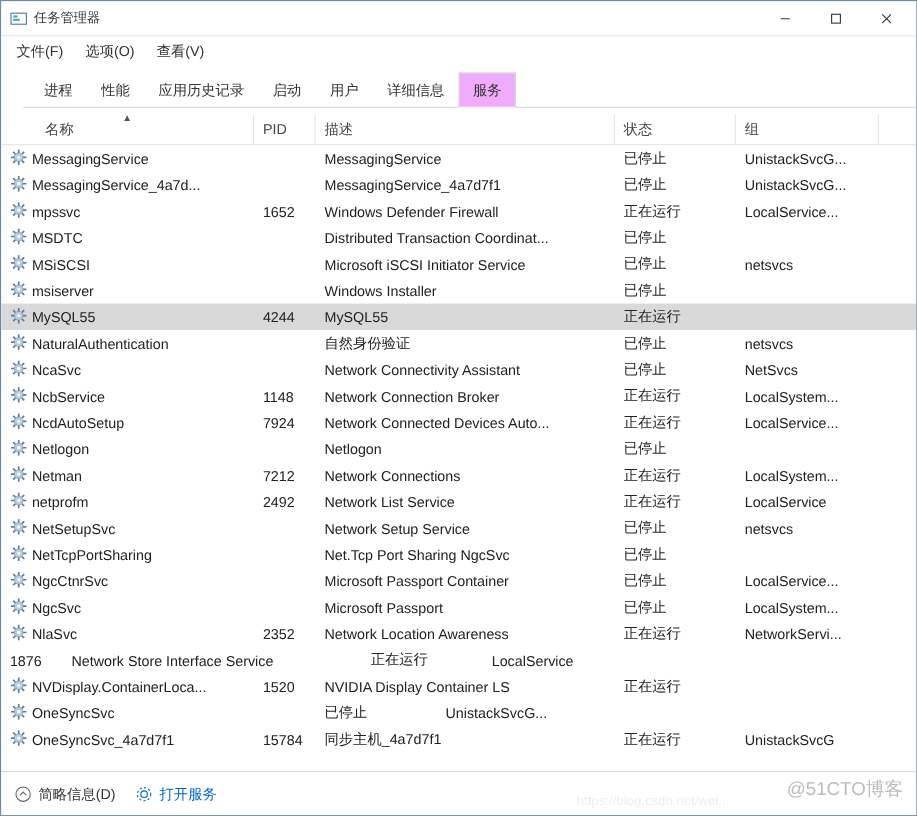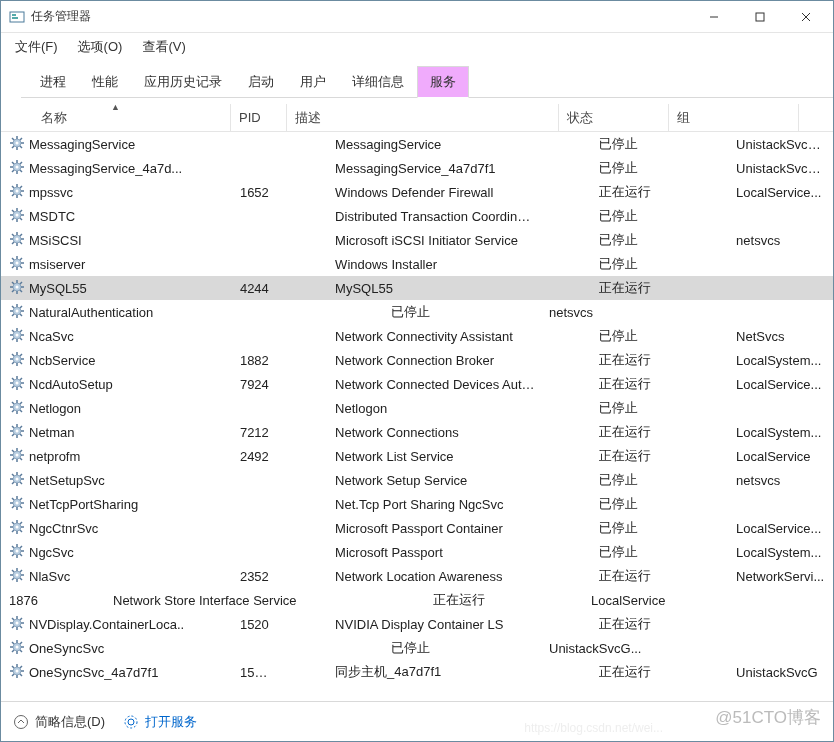--- a/index.html
+++ b/index.html
@@ -20,21 +20,21 @@
     .table-wrap { flex: 1; overflow: hidden; position: relative; }
     .header-row { display: flex; border-bottom: 1px solid #e5e5e5; font-size: 13px; color: #444; height: 28px; align-items: center; }
     .header-cell { padding: 0 8px; border-right: 1px solid #e5e5e5; height: 100%; display: flex; align-items: center; position: relative; white-space: nowrap; overflow: hidden; }
     .col-name { width: 230px; padding-left: 40px; }
     .col-pid { width: 56px; }
     .col-desc { width: 272px; }
     .col-status { width: 110px; }
     .col-group { width: 130px; }
     .sort-arrow { position: absolute; right: 50%; transform: translateX(50%); top: -2px; font-size: 9px; color: #555; }
     .rows { overflow-y: scroll; height: calc(100% - 28px); }
-    .row { display: flex; height: 24px; align-items: center; font-size: 13px; color: #222; gap: 48px; }
+    .row { display: flex; height: 24px; align-items: center; font-size: 13px; color: #222; }
     .row.selected { background: #d9d9d9; }
     .cell { padding: 0 8px; white-space: nowrap; overflow: hidden; text-overflow: ellipsis; }
     .svc-icon { width: 16px; height: 16px; margin-right: 4px; flex-shrink: 0; }
     .name-cell { display: flex; align-items: center; }
     .footer { height: 40px; border-top: 1px solid #d9d9d9; display: flex; align-items: center; padding: 0 12px; gap: 18px; font-size: 13px; position: relative; }
     .footer-left { display: flex; align-items: center; gap: 6px; color: #333; }
     .open-svc { display: flex; align-items: center; gap: 6px; color: #0066cc; }
     .watermark { position: absolute; right: 12px; bottom: 12px; font-size: 17px; color: #bbb; }
     .watermark2 { position: absolute; right: 170px; bottom: 6px; font-size: 12px; color: #eee; }
     .rows::-webkit-scrollbar { width: 17px; }
@@ -277,20 +277,21 @@
                     <line x1="12" y1="8" x2="15" y2="8"></line>
                     <line x1="3" y1="3" x2="5" y2="5"></line>
                     <line x1="11" y1="11" x2="13" y2="13"></line>
                     <line x1="13" y1="3" x2="11" y2="5"></line>
                     <line x1="5" y1="11" x2="3" y2="13"></line>
                   </g>
                 </svg></span>
               <span>NaturalAuthentication</span>
             </div>
             <div class="cell col-pid"></div>
+            <div class="cell col-desc">自然身份验证</div>
             <div class="cell col-status">已停止</div>
             <div class="cell col-group">netsvcs</div>
           </div>
           <div class="row">
             <div class="cell col-name name-cell">
               <span><svg class="svc-icon" viewBox="0 0 16 16">
                   <circle cx="8" cy="8" r="4" fill="#b7cde0" stroke="#5a7a9a" stroke-width="0.5"></circle>
                   <circle cx="8" cy="8" r="1.5" fill="#fff"></circle>
                   <g stroke="#5a7a9a" stroke-width="1.5">
                     <line x1="8" y1="1" x2="8" y2="4"></line>
@@ -321,21 +322,21 @@
                     <line x1="1" y1="8" x2="4" y2="8"></line>
                     <line x1="12" y1="8" x2="15" y2="8"></line>
                     <line x1="3" y1="3" x2="5" y2="5"></line>
                     <line x1="11" y1="11" x2="13" y2="13"></line>
                     <line x1="13" y1="3" x2="11" y2="5"></line>
                     <line x1="5" y1="11" x2="3" y2="13"></line>
                   </g>
                 </svg></span>
               <span>NcbService</span>
             </div>
-            <div class="cell col-pid">1882</div>
+            <div class="cell col-pid">1148</div>
             <div class="cell col-desc">Network Connection Broker</div>
             <div class="cell col-status">正在运行</div>
             <div class="cell col-group">LocalSystem...</div>
           </div>
           <div class="row">
             <div class="cell col-name name-cell">
               <span><svg class="svc-icon" viewBox="0 0 16 16">
                   <circle cx="8" cy="8" r="4" fill="#b7cde0" stroke="#5a7a9a" stroke-width="0.5"></circle>
                   <circle cx="8" cy="8" r="1.5" fill="#fff"></circle>
                   <g stroke="#5a7a9a" stroke-width="1.5">

